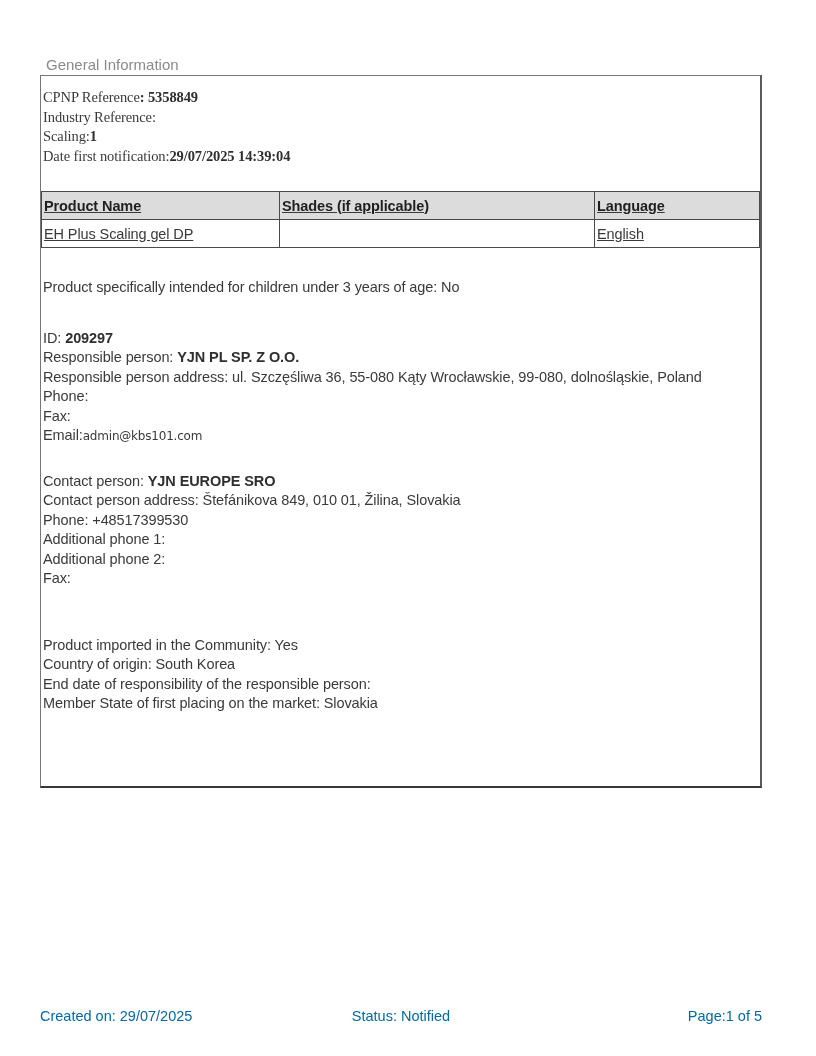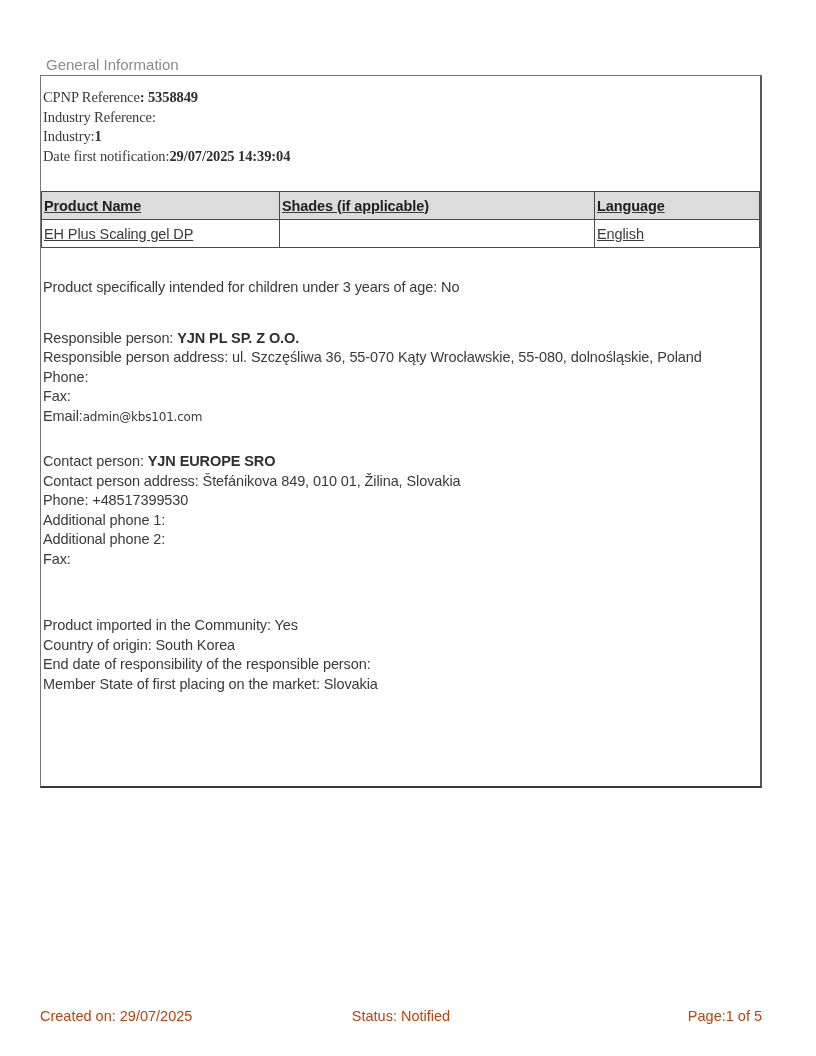--- a/index.html
+++ b/index.html
@@ -80,39 +80,39 @@
   }
   .footer {
     position: absolute;
     left: 40px;
     top: 1006px;
     width: 722px;
     display: flex;
     align-items: flex-start;
     font-size: 14.5px;
     line-height: 21px;
-    color: #c2410c;
+    color: #0369a1;
   }
   .footer-left  { width: 210px; text-align: left; }
   .footer-center{ flex: 1; text-align: center; }
   .footer-right { width: 210px; text-align: right; padding-right: 0px; }
 </style>
 </head>
 <body>
 
 <div class="page">
 
   <div class="section-title">General Information</div>
 
   <div class="gi-box">
 
     <div class="block blk-info">
       <div class="line"><span>CPNP Reference</span><span class="b">: 5358849</span></div>
       <div class="line"><span>Industry Reference:</span><span class="b"></span></div>
-      <div class="line"><span>Industry:</span><span class="b">1</span></div>
+      <div class="line"><span>Scaling:</span><span class="b">1</span></div>
       <div class="line"><span>Date first notification:</span><span class="b">29/07/2025 14:39:04</span></div>
     </div>
 
     <table class="product">
       <colgroup>
         <col style="width:238px">
         <col style="width:315px">
         <col>
       </colgroup>
       <thead>
@@ -129,22 +129,23 @@
           <td>English</td>
         </tr>
       </tbody>
     </table>
 
     <div class="block blk-children">
       <div class="line">Product specifically intended for children under 3 years of age: No</div>
     </div>
 
     <div class="block blk-resp">
+      <div class="line"><span>ID: </span><span class="b">209297</span></div>
       <div class="line"><span>Responsible person: </span><span class="b">YJN PL SP. Z O.O.</span></div>
-      <div class="line">Responsible person address: ul. Szczęśliwa 36, 55-070 Kąty Wrocławskie, 55-080, dolnośląskie, Poland</div>
+      <div class="line">Responsible person address: ul. Szczęśliwa 36, 55-080 Kąty Wrocławskie, 99-080, dolnośląskie, Poland</div>
       <div class="line">Phone:</div>
       <div class="line">Fax:</div>
       <div class="line"><span>Email:</span><span class="email">admin@kbs101.com</span></div>
     </div>
 
     <div class="block blk-contact">
       <div class="line"><span>Contact person: </span><span class="b">YJN EUROPE SRO</span></div>
       <div class="line">Contact person address: Štefánikova 849, 010 01, Žilina, Slovakia</div>
       <div class="line">Phone: +48517399530</div>
       <div class="line">Additional phone 1:</div>

